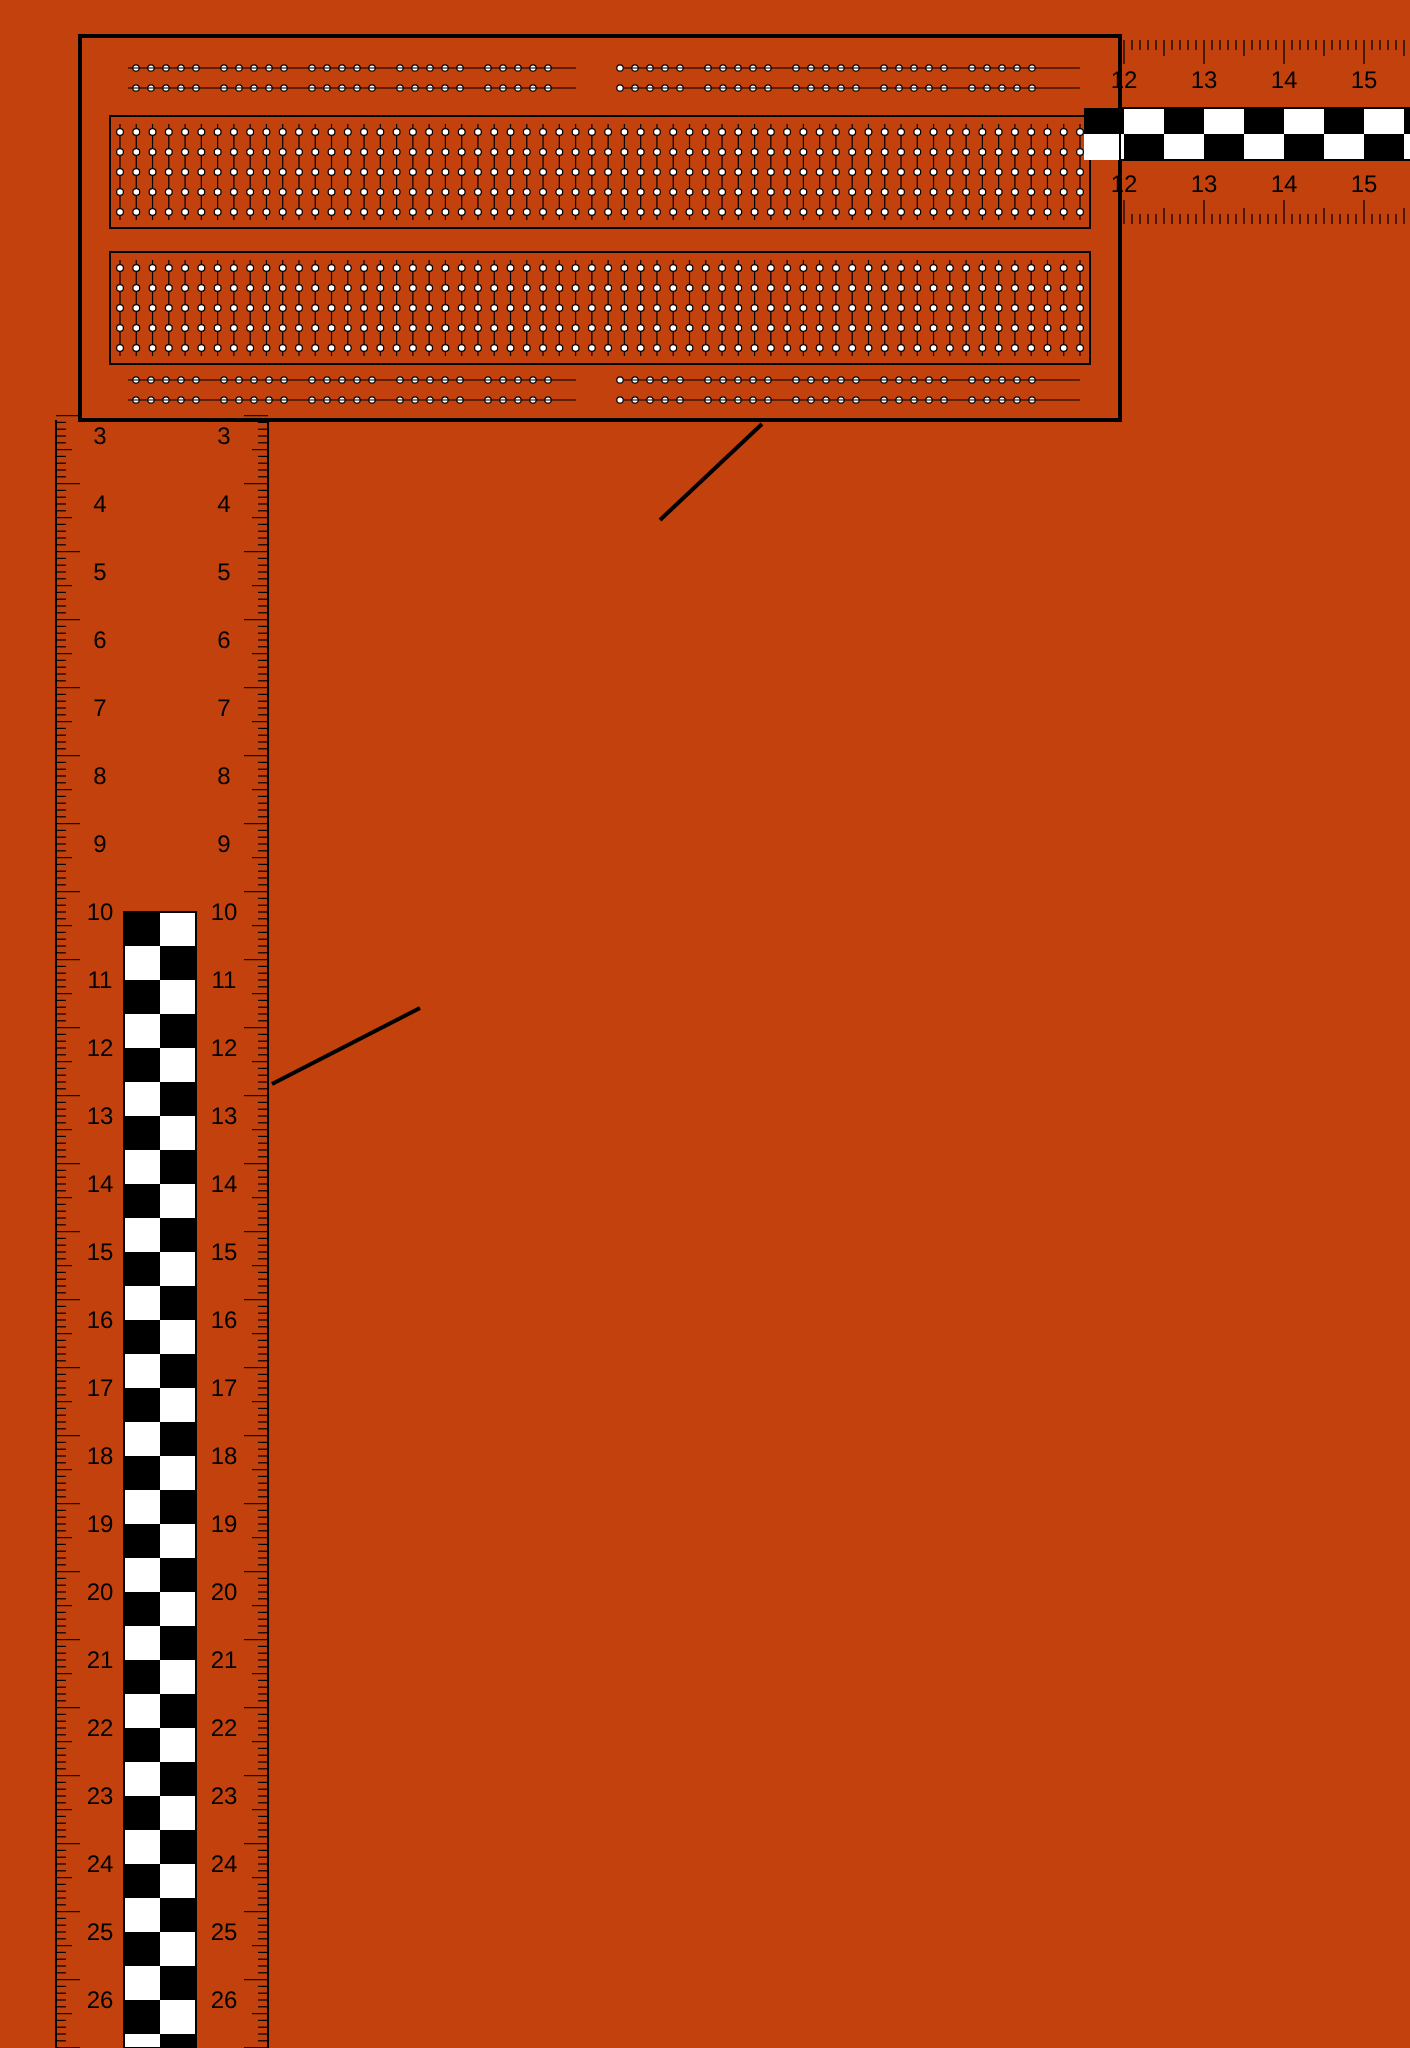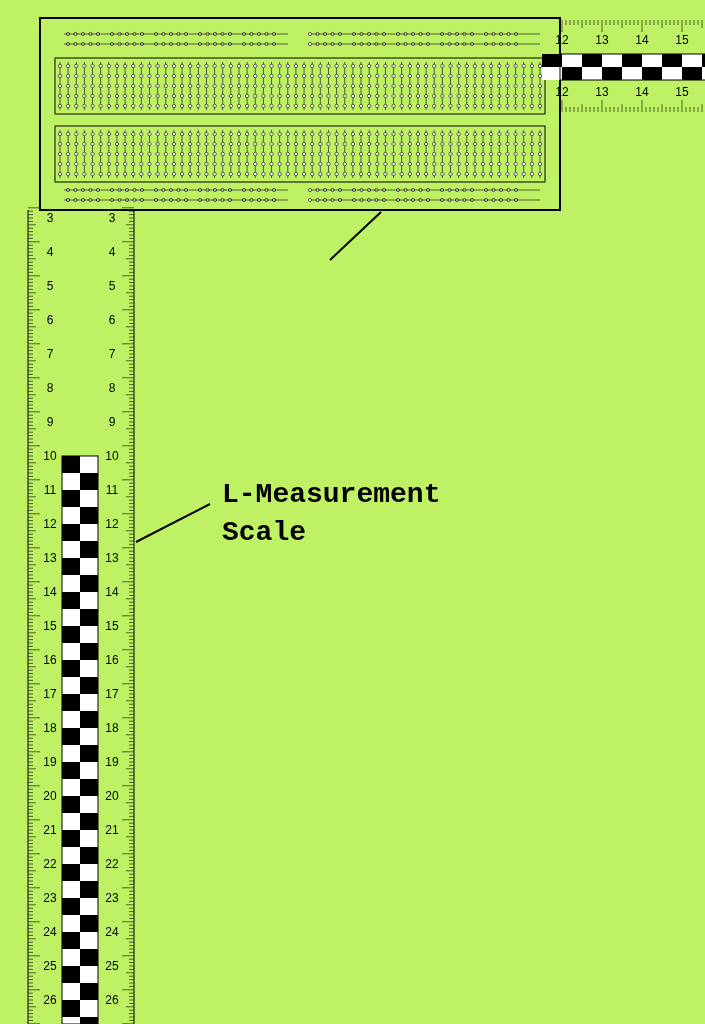--- a/index.html
+++ b/index.html
@@ -1,16 +1,16 @@
 <!DOCTYPE html>
 <html><head>
 <meta charset="utf-8">
 <style>
   html,body{margin:0;padding:0;background:#fff;font-family:"Courier New",monospace;}
-  .viewport{position:relative;width:705px;height:1024px;overflow:hidden;background:#bef264;}
+  .viewport{position:relative;width:705px;height:1024px;overflow:hidden;background:#c2410c;}
   .label{position:absolute;font-weight:bold;font-size:28px;line-height:1.35;color:#000;}
 </style>
 </head>
 <body>
 
 <div class="viewport">
 
 
 <svg width="705" height="1024" viewBox="0 0 705 1024" xmlns="http://www.w3.org/2000/svg">
   <style>
@@ -1694,15 +1694,14 @@
           <text x="112" y="970" text-anchor="middle" class="numv">25</text>
           <text x="112" y="1004" text-anchor="middle" class="numv">26</text>
         </g>
   </g>
 
   <line x1="381" y1="212" x2="330" y2="260" class="thick"></line>
   <line x1="210" y1="504" x2="136" y2="542" class="thick"></line>
 </svg>
 
 
-<div class="label" style="left:222px;top:476px;width:420px">L-Measurement<br>Scale</div>
 
 </div>
 
 </body></html>

